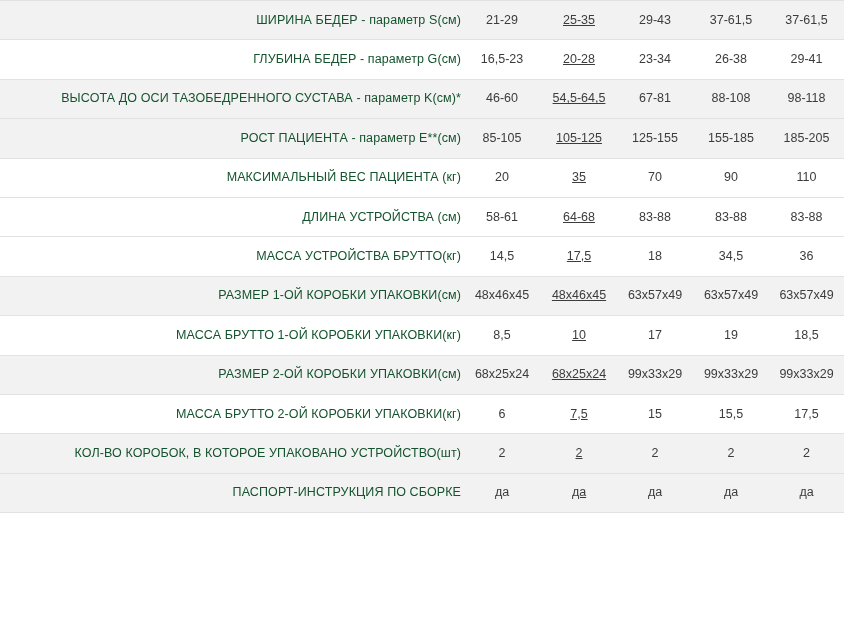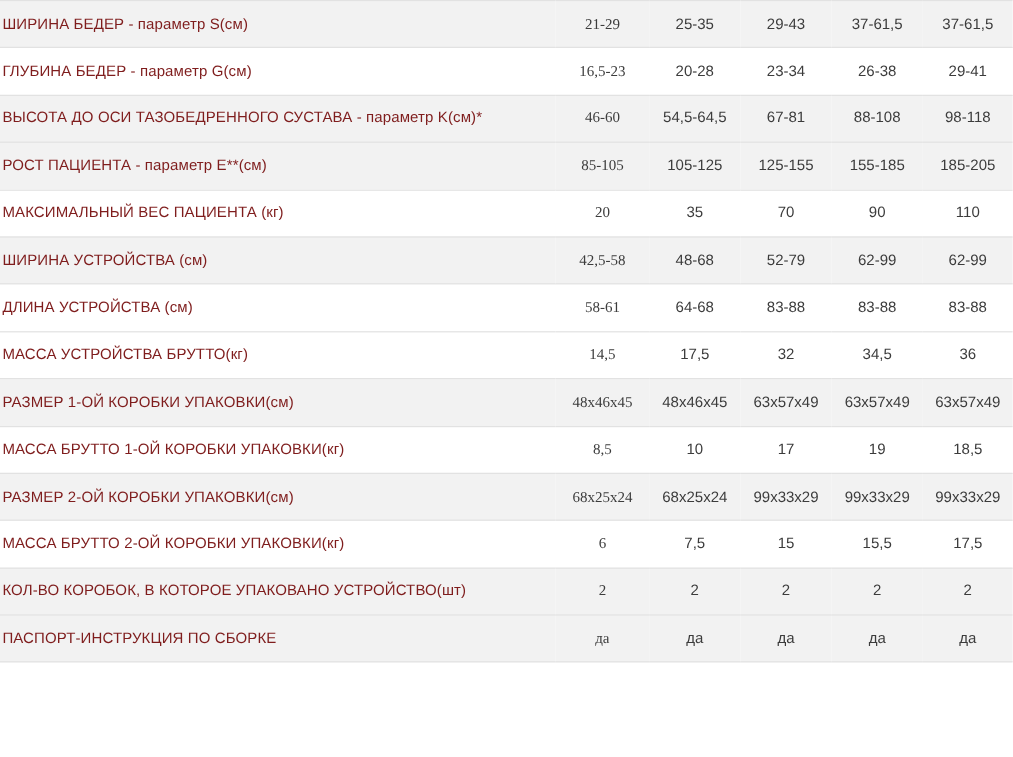--- a/index.html
+++ b/index.html
@@ -32,33 +32,33 @@
     border-top: 1px solid #e2e2e2;
     border-bottom: 1px solid #e2e2e2;
     padding: 0 2px;
     font-size: 12.5px;
     line-height: 1.2;
     vertical-align: middle;
     box-sizing: border-box;
   }
   td.param-cell {
     width: 463px;
-    text-align: left;
+    text-align: right;
     padding-right: 8px;
-    color: #7f1d1d;
+    color: #14532d;
     letter-spacing: 0.1px;
   }
   td.value-cell {
     width: 76px;
     text-align: center;
     color: #3c3c3c;
     font-size: 12.5px;
   }
-  td.value-cell.c1 { width: 78px; font-family: Liberation Serif, serif; }
-  td.value-cell.c2 { width: 76px; }
+  td.value-cell.c1 { width: 78px; }
+  td.value-cell.c2 { width: 76px; text-decoration: underline; }
   td.value-cell.c3 { width: 76px; }
   td.value-cell.c4 { width: 76px; }
   td.value-cell.c5 { width: 75px; }
 </style>
 </head>
 <body>
 
 <table class="spec-table">
   <tbody>
 
@@ -101,44 +101,36 @@
 
     <tr class="even-row">
       <td class="param-cell">МАКСИМАЛЬНЫЙ ВЕС ПАЦИЕНТА (кг)</td>
       <td class="value-cell c1">20</td>
       <td class="value-cell c2">35</td>
       <td class="value-cell c3">70</td>
       <td class="value-cell c4">90</td>
       <td class="value-cell c5">110</td>
     </tr>
 
-    <tr class="odd-row">
-      <td class="param-cell">ШИРИНА УСТРОЙСТВА (см)</td>
-      <td class="value-cell c1">42,5-58</td>
-      <td class="value-cell c2">48-68</td>
-      <td class="value-cell c3">52-79</td>
-      <td class="value-cell c4">62-99</td>
-      <td class="value-cell c5">62-99</td>
-    </tr>
 
     <tr class="even-row">
       <td class="param-cell">ДЛИНА УСТРОЙСТВА (см)</td>
       <td class="value-cell c1">58-61</td>
       <td class="value-cell c2">64-68</td>
       <td class="value-cell c3">83-88</td>
       <td class="value-cell c4">83-88</td>
       <td class="value-cell c5">83-88</td>
     </tr>
 
 
     <tr class="even-row">
       <td class="param-cell">МАССА УСТРОЙСТВА БРУТТО(кг)</td>
       <td class="value-cell c1">14,5</td>
       <td class="value-cell c2">17,5</td>
-      <td class="value-cell c3">32</td>
+      <td class="value-cell c3">18</td>
       <td class="value-cell c4">34,5</td>
       <td class="value-cell c5">36</td>
     </tr>
 
     <tr class="odd-row">
       <td class="param-cell">РАЗМЕР 1-ОЙ КОРОБКИ УПАКОВКИ(см)</td>
       <td class="value-cell c1">48x46x45</td>
       <td class="value-cell c2">48x46x45</td>
       <td class="value-cell c3">63x57x49</td>
       <td class="value-cell c4">63x57x49</td>

